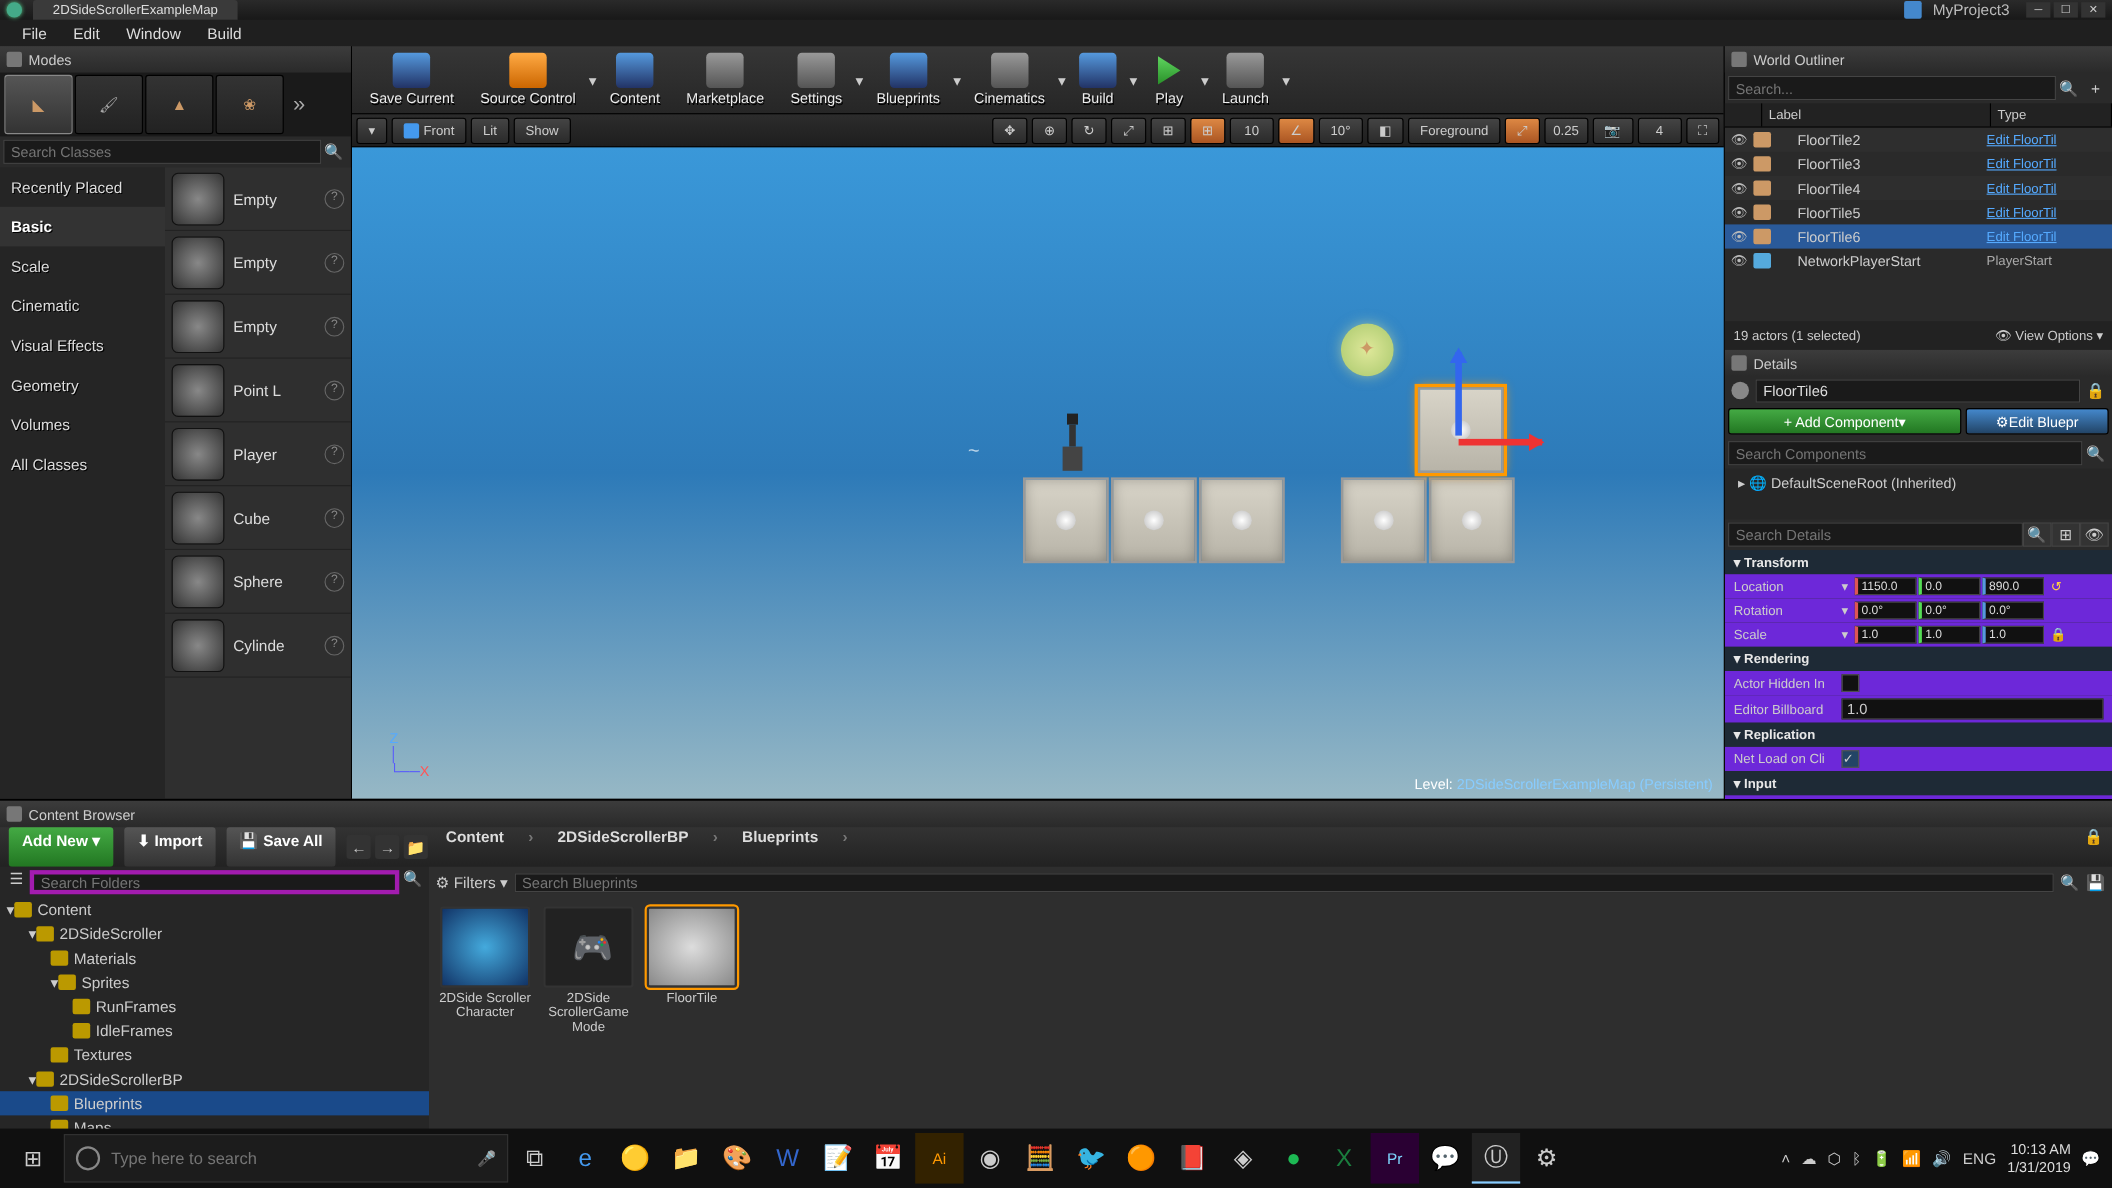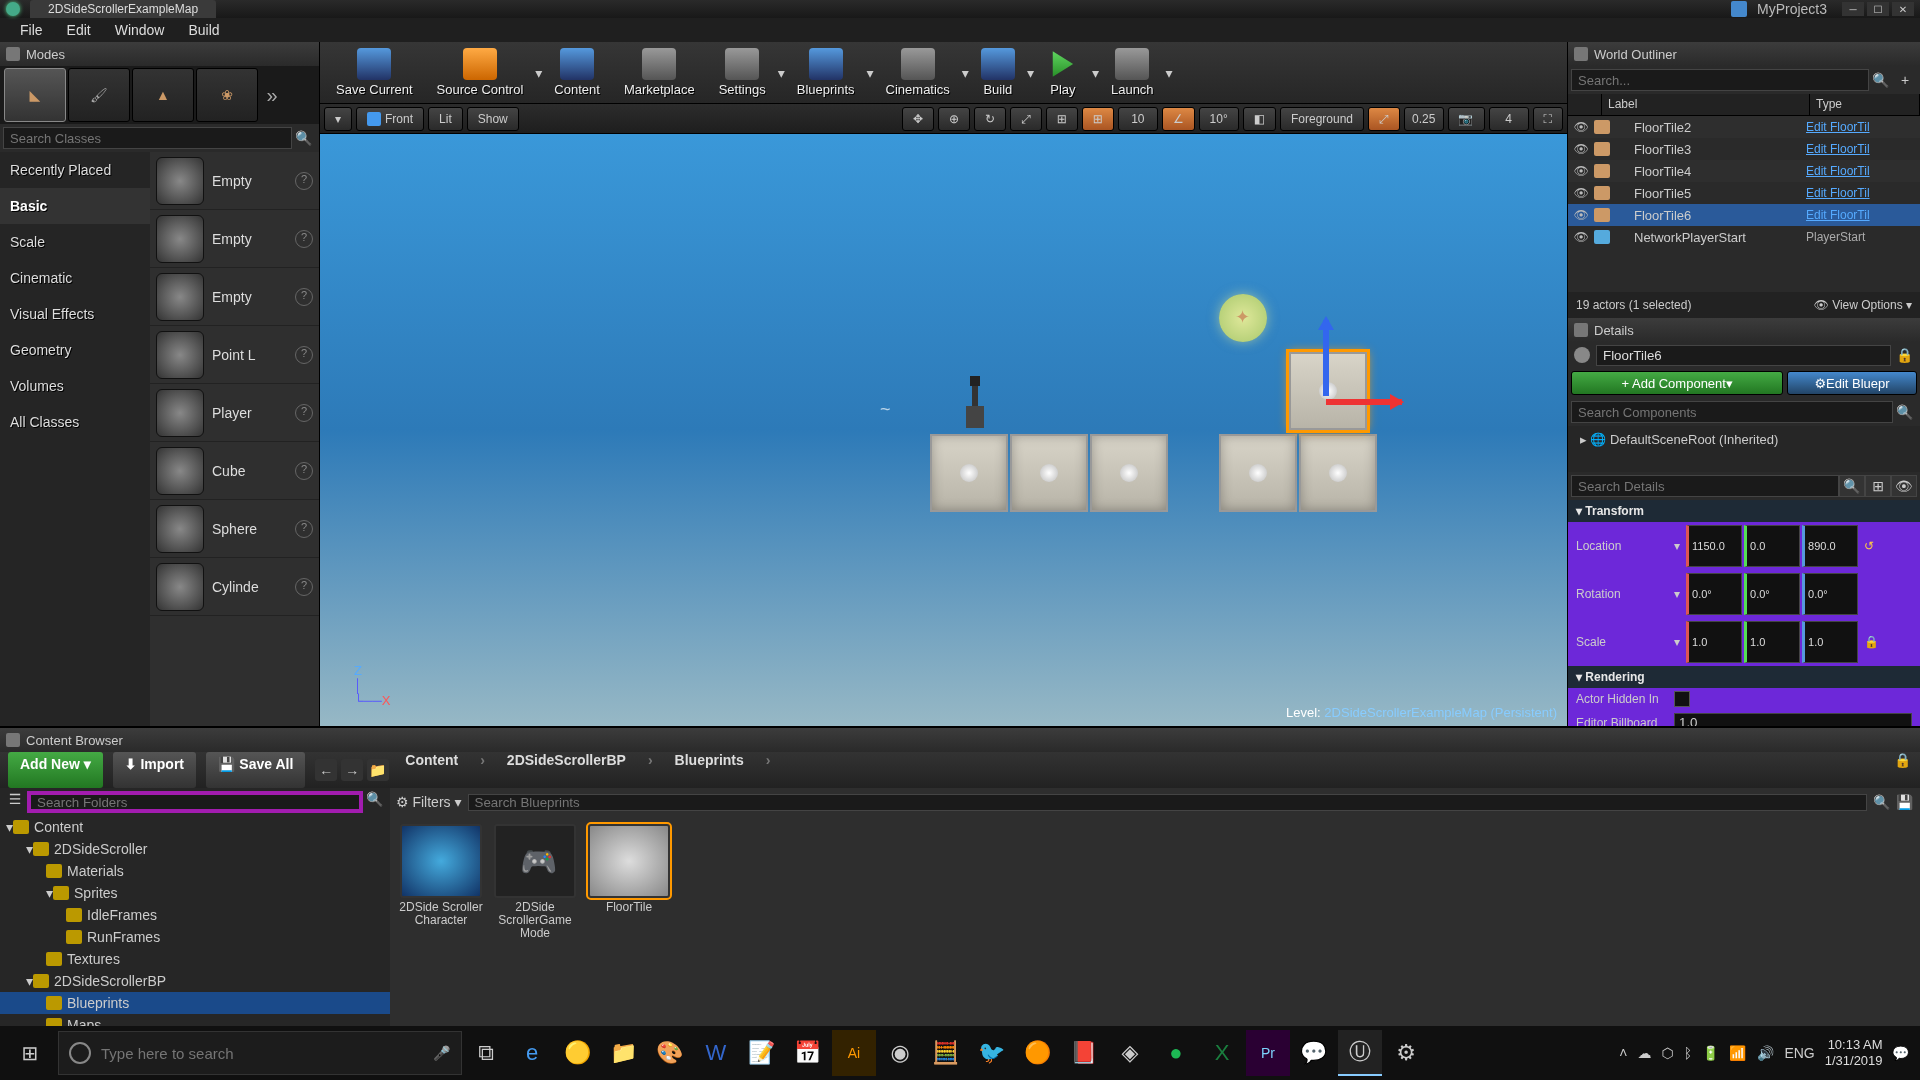--- a/index.html
+++ b/index.html
@@ -104,21 +104,21 @@
 .comp-tree .node{ padding:2px 4px;}
 .det-search{ height:28px; display:flex; padding:3px;}
 .det-search input{ flex:1; background:#1a1a1a; border:1px solid #444; color:#aaa; padding:0 6px;}
 .det-search .ico{ width:26px; display:flex; align-items:center; justify-content:center; background:#333; border:1px solid #444;}
 .det-body{ flex:1; overflow-y:auto; font-size:12px;}
 .det-section{ background:#1e2a36;}
 .det-section .shead{ padding:4px 8px; background:#1e2a36; font-weight:bold; color:#e8e8e8;}
 .det-prop{ display:flex; align-items:center; padding:3px 8px; background:#6d28d9;}
 .det-prop .pl{ width:98px; color:#ccc;}
 .det-prop .vec{ display:flex; gap:2px;}
-.det-prop .vec input{ width:56px; background:#111; border:1px solid #444; color:#ddd; padding:14px 3px; font-size:11px;}
+.det-prop .vec input{ width:56px; background:#111; border:1px solid #444; color:#ddd; padding:1px 3px; font-size:11px;}
 .det-prop .vx{ border-left:3px solid #d55 !important;}
 .det-prop .vy{ border-left:3px solid #5d5 !important;}
 .det-prop .vz{ border-left:3px solid #59d !important;}
 .det-prop .chk{ width:16px; height:16px; background:#111; border:1px solid #555;}
 .det-prop .sel{ background:#111; border:1px solid #444; color:#ccc; padding:1px 4px; flex:1;}
 
 
 .content-browser{ height:332px; background:#2a2a2a; display:flex; flex-direction:column; border-top:2px solid #000;}
 .cb-top{ height:36px; background:linear-gradient(#333,#222); display:flex; padding:0 8px; gap:10px;font-weight:bold;}
 .cb-btn{ padding:4px 12px; background:linear-gradient(#4a4,#272); border-radius:3px; color:#fff; font-size:14px;}
@@ -584,25 +584,25 @@
       <div class="nodes">
         <div class="tn d0">▾<span class="fold"></span><span>Content</span></div>
         <div class="tn d1">▾<span class="fold"></span><span>2DSideScroller</span></div>
         <div class="tn d2"> 
             <span class="fold"></span>
             <span>Materials</span>
           </div>
         <div class="tn d2">▾<span class="fold"></span><span>Sprites</span></div>
         <div class="tn d3"> 
             <span class="fold"></span>
-            <span>IdleFrames</span>
+            <span>RunFrames</span>
           </div>
         <div class="tn d3"> 
             <span class="fold"></span>
-            <span>RunFrames</span>
+            <span>IdleFrames</span>
           </div>
         <div class="tn d2"> 
             <span class="fold"></span>
             <span>Textures</span>
           </div>
         <div class="tn d1">▾<span class="fold"></span><span>2DSideScrollerBP</span></div>
         <div class="tn d2 sel"> 
             <span class="fold"></span>
             <span>Blueprints</span>
           </div>

